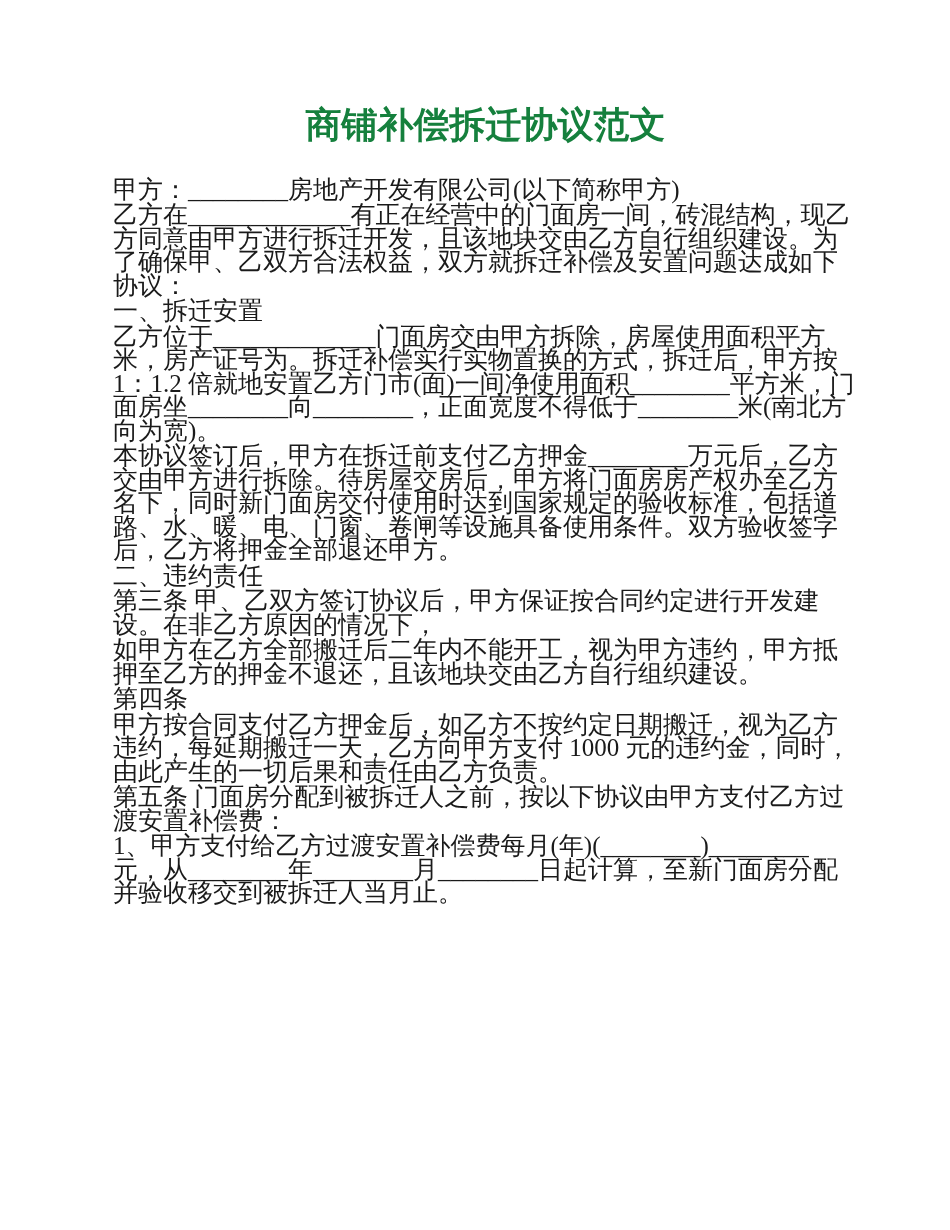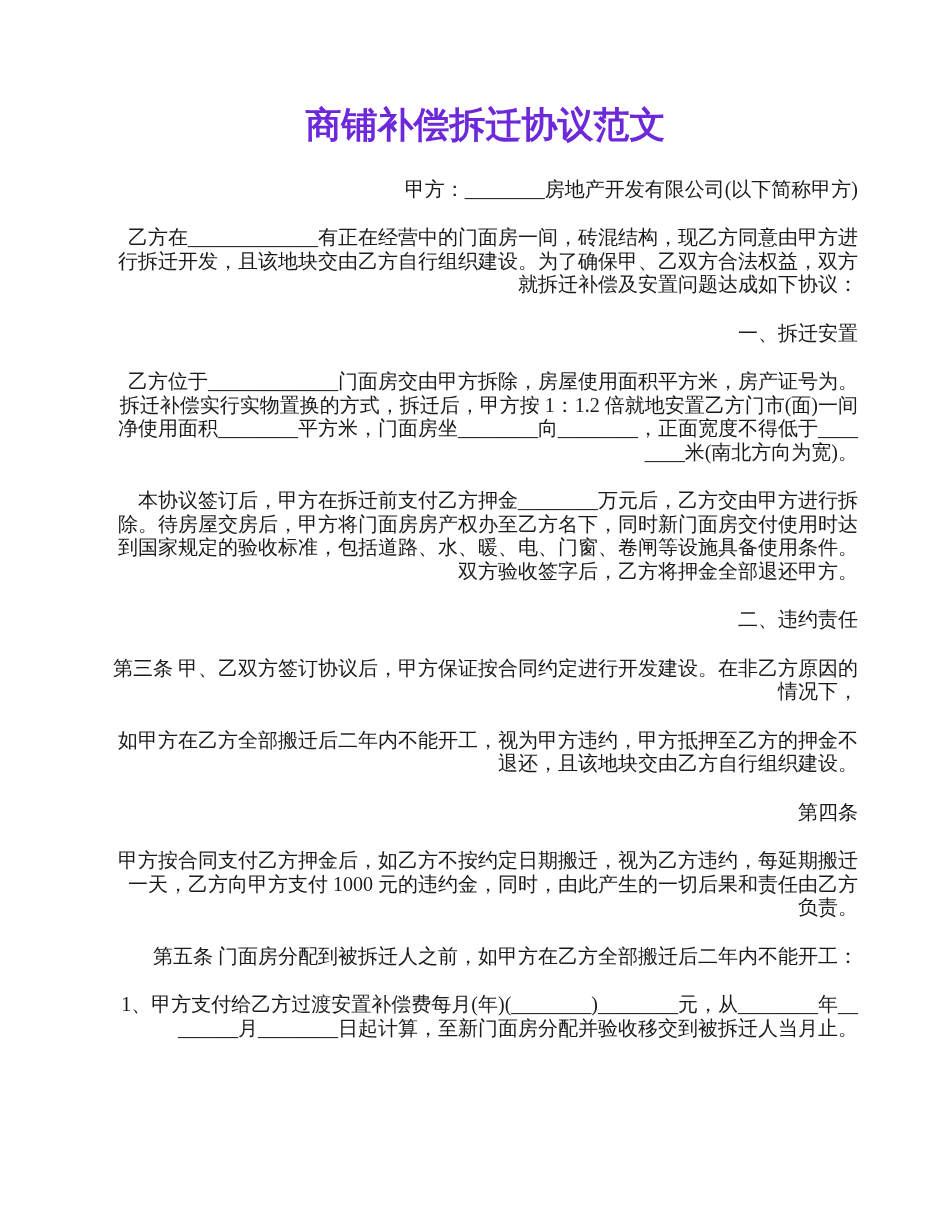--- a/index.html
+++ b/index.html
@@ -18,42 +18,42 @@
     box-sizing: border-box;
     width: 950px;
     height: 1230px;
     padding: 102px 92px 0 113px;
   }
   .doc-title {
     font-size: 36px;
     font-weight: 700;
     line-height: 1.3;
     text-align: center;
-    color: #6d28d9;
+    color: #15803d;
     margin: 0 0 29px 0;
   }
   .para {
-    font-size: 20px;
+    font-size: 25px;
     line-height: 23.5px;
-    margin: 25px 0;
-    text-align: right;
+    margin: 2px 0;
+    text-align: left;
     word-break: break-all;
     white-space: normal;
   }
 </style>
 </head>
 <body>
 
 <div class="page">
   <h1 class="doc-title">商铺补偿拆迁协议范文</h1>
   <p class="para">甲方：________房地产开发有限公司(以下简称甲方)</p>
   <p class="para">乙方在_____________有正在经营中的门面房一间，砖混结构，现乙方同意由甲方进行拆迁开发，且该地块交由乙方自行组织建设。为了确保甲、乙双方合法权益，双方就拆迁补偿及安置问题达成如下协议：</p>
   <p class="para">一、拆迁安置</p>
   <p class="para">乙方位于_____________门面房交由甲方拆除，房屋使用面积平方米，房产证号为。拆迁补偿实行实物置换的方式，拆迁后，甲方按 1：1.2 倍就地安置乙方门市(面)一间净使用面积________平方米，门面房坐________向________，正面宽度不得低于________米(南北方向为宽)。</p>
   <p class="para">本协议签订后，甲方在拆迁前支付乙方押金________万元后，乙方交由甲方进行拆除。待房屋交房后，甲方将门面房房产权办至乙方名下，同时新门面房交付使用时达到国家规定的验收标准，包括道路、水、暖、电、门窗、卷闸等设施具备使用条件。双方验收签字后，乙方将押金全部退还甲方。</p>
   <p class="para">二、违约责任</p>
   <p class="para">第三条 甲、乙双方签订协议后，甲方保证按合同约定进行开发建设。在非乙方原因的情况下，</p>
   <p class="para">如甲方在乙方全部搬迁后二年内不能开工，视为甲方违约，甲方抵押至乙方的押金不退还，且该地块交由乙方自行组织建设。</p>
   <p class="para">第四条</p>
   <p class="para">甲方按合同支付乙方押金后，如乙方不按约定日期搬迁，视为乙方违约，每延期搬迁一天，乙方向甲方支付 1000 元的违约金，同时，由此产生的一切后果和责任由乙方负责。</p>
-  <p class="para">第五条 门面房分配到被拆迁人之前，如甲方在乙方全部搬迁后二年内不能开工：</p>
+  <p class="para">第五条 门面房分配到被拆迁人之前，按以下协议由甲方支付乙方过渡安置补偿费：</p>
   <p class="para">1、甲方支付给乙方过渡安置补偿费每月(年)(________)________元，从________年________月________日起计算，至新门面房分配并验收移交到被拆迁人当月止。</p>
 </div>
 
 </body></html>

